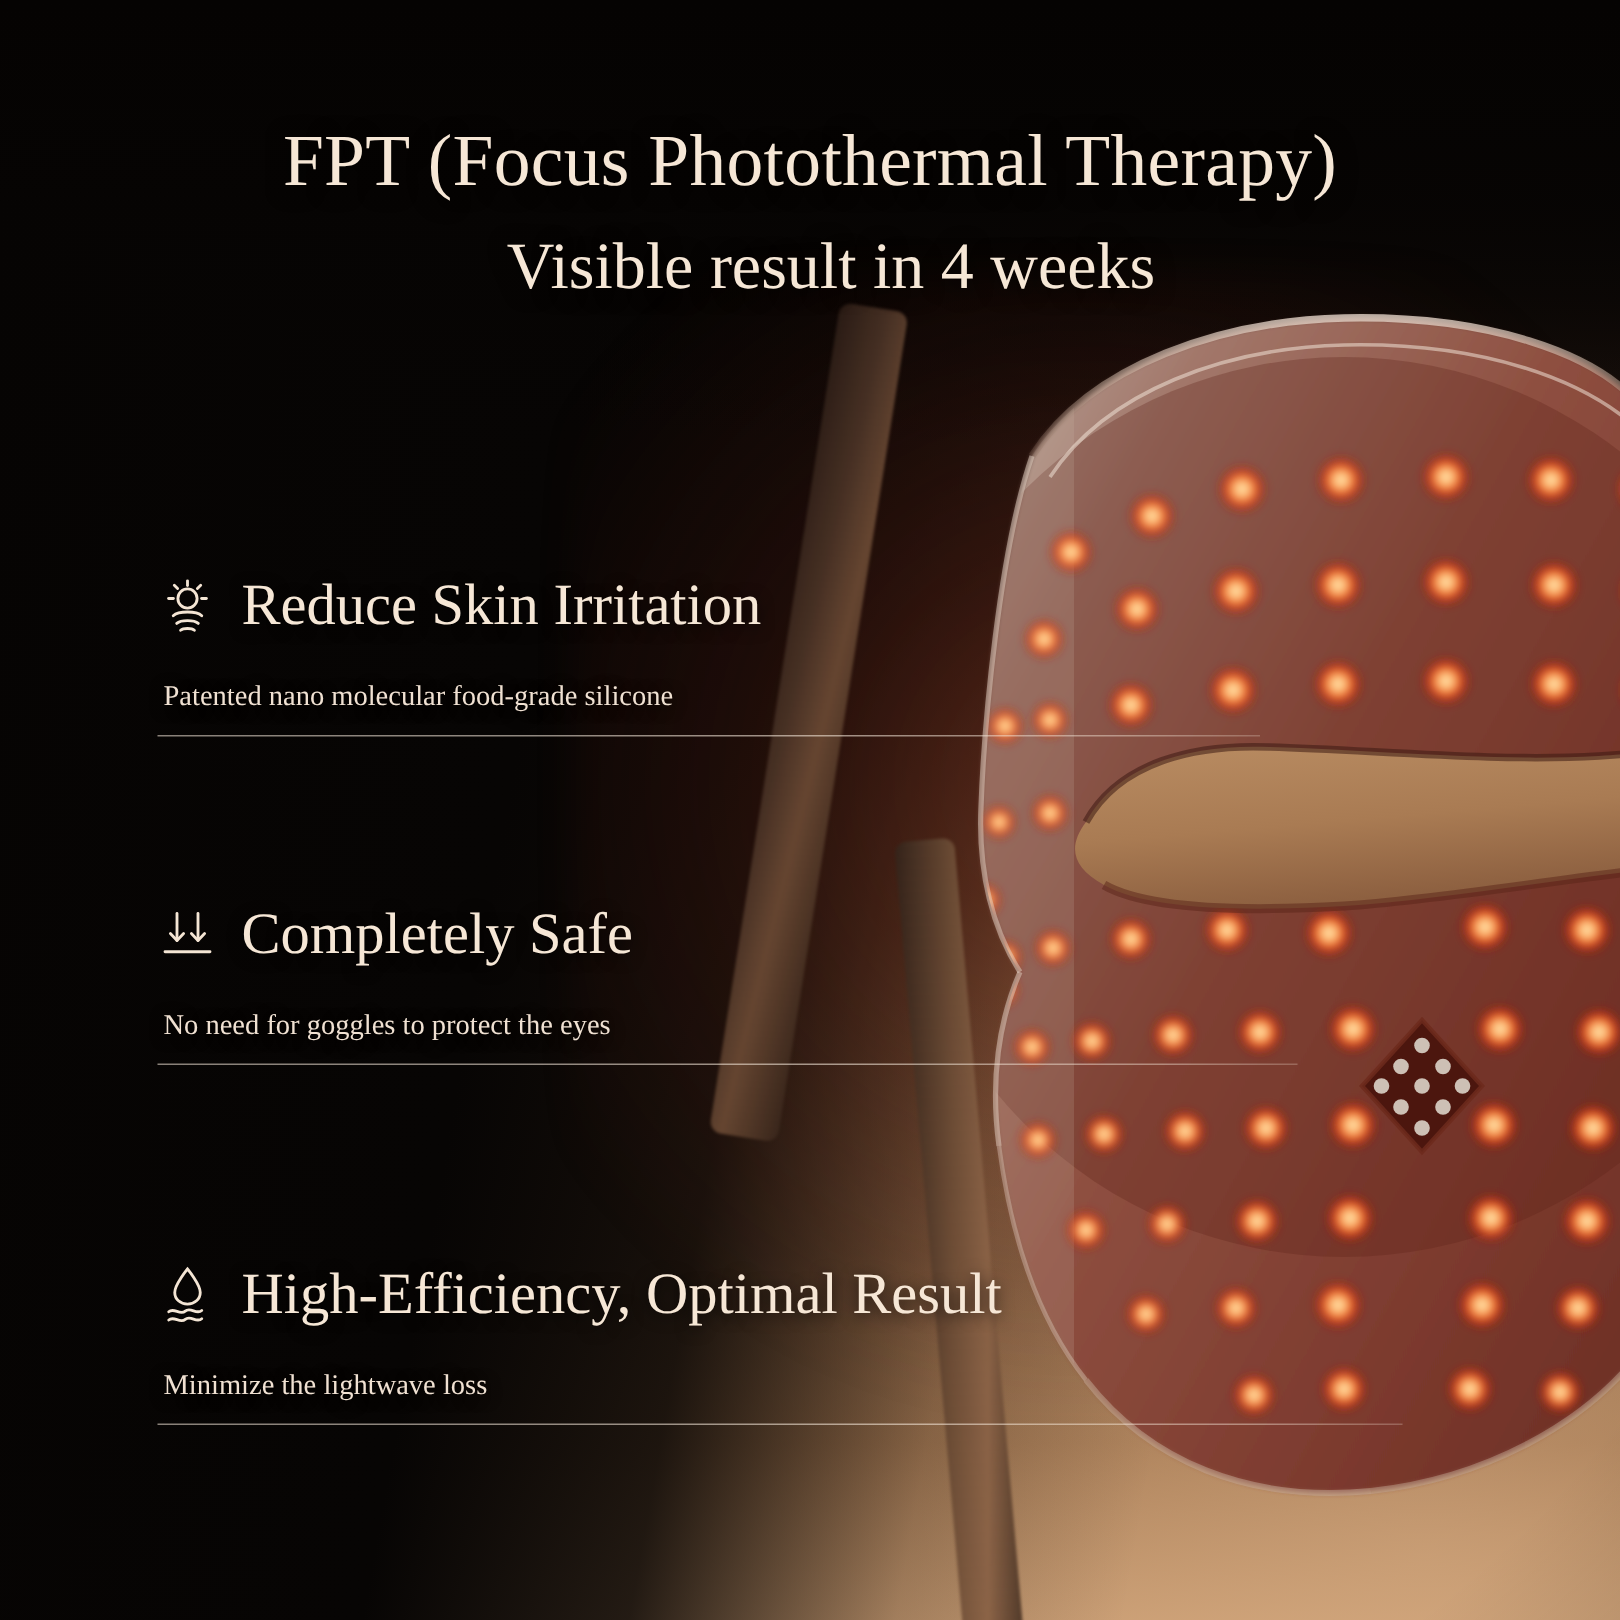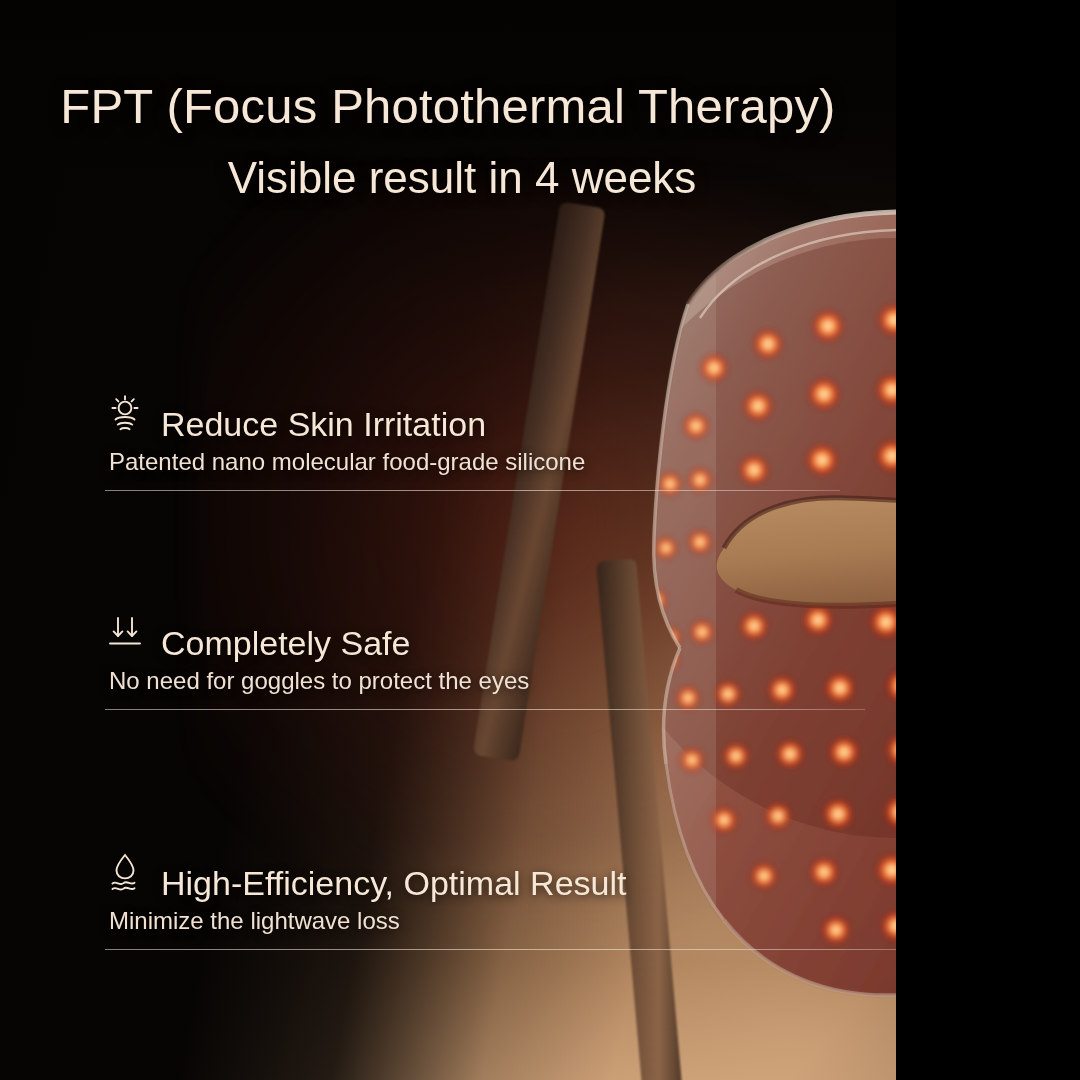--- a/index.html
+++ b/index.html
@@ -2,25 +2,25 @@
 <html><head>
 <meta charset="utf-8">
 <style>
   html, body {
     margin: 0;
     padding: 0;
     background: #000;
   }
   #stage {
     position: relative;
-    width: 896px;
+    width: 1080px;
     height: 1080px;
     overflow: hidden;
     background: #1d4ed8;
-    font-family: Liberation Sans, sans-serif;
+    font-family: Liberation Serif, serif;
   }
 
   
   .bg-base {
     position: absolute; inset: 0;
     background:
       radial-gradient(130% 95% at 88% 96%, #d9b088 0%, #c49a72 14%, #9d7350 30%, #5c3d28 48%, #2a1a12 66%, #110b08 82%, #070504 100%);
   }
   .bg-warm-bottom {
     position: absolute; left: 0; right: 0; bottom: 0; height: 420px;
@@ -112,31 +112,30 @@
     gap: 16px;
   }
   .feature-icon {
     width: 40px; height: 42px;
     flex: 0 0 40px;
     display: flex; align-items: center; justify-content: center;
   }
   .feature-icon svg { display: block; }
   .feature-title {
     color: #f6e7d6;
-    font-size: 34px;
+    font-size: 39px;
     font-weight: 400;
     white-space: nowrap;
     text-shadow: 0 2px 10px rgba(0,0,0,.7);
-    margin-top: 24px;
   }
   .feature-sub {
     color: #f0e1d2;
-    font-size: 24px;
+    font-size: 19px;
     font-weight: 400;
-    margin-top: 4px;
+    margin-top: 28px;
     margin-left: 4px;
     white-space: nowrap;
     text-shadow: 0 2px 10px rgba(0,0,0,.7);
   }
   .feature-rule {
     margin-top: 14px;
     height: 1px;
     width: 735px;
     background: linear-gradient(to right, rgba(245,232,218,.55) 0%, rgba(245,232,218,.6) 60%, rgba(245,232,218,.45) 88%, rgba(245,232,218,.25) 100%);
   }

